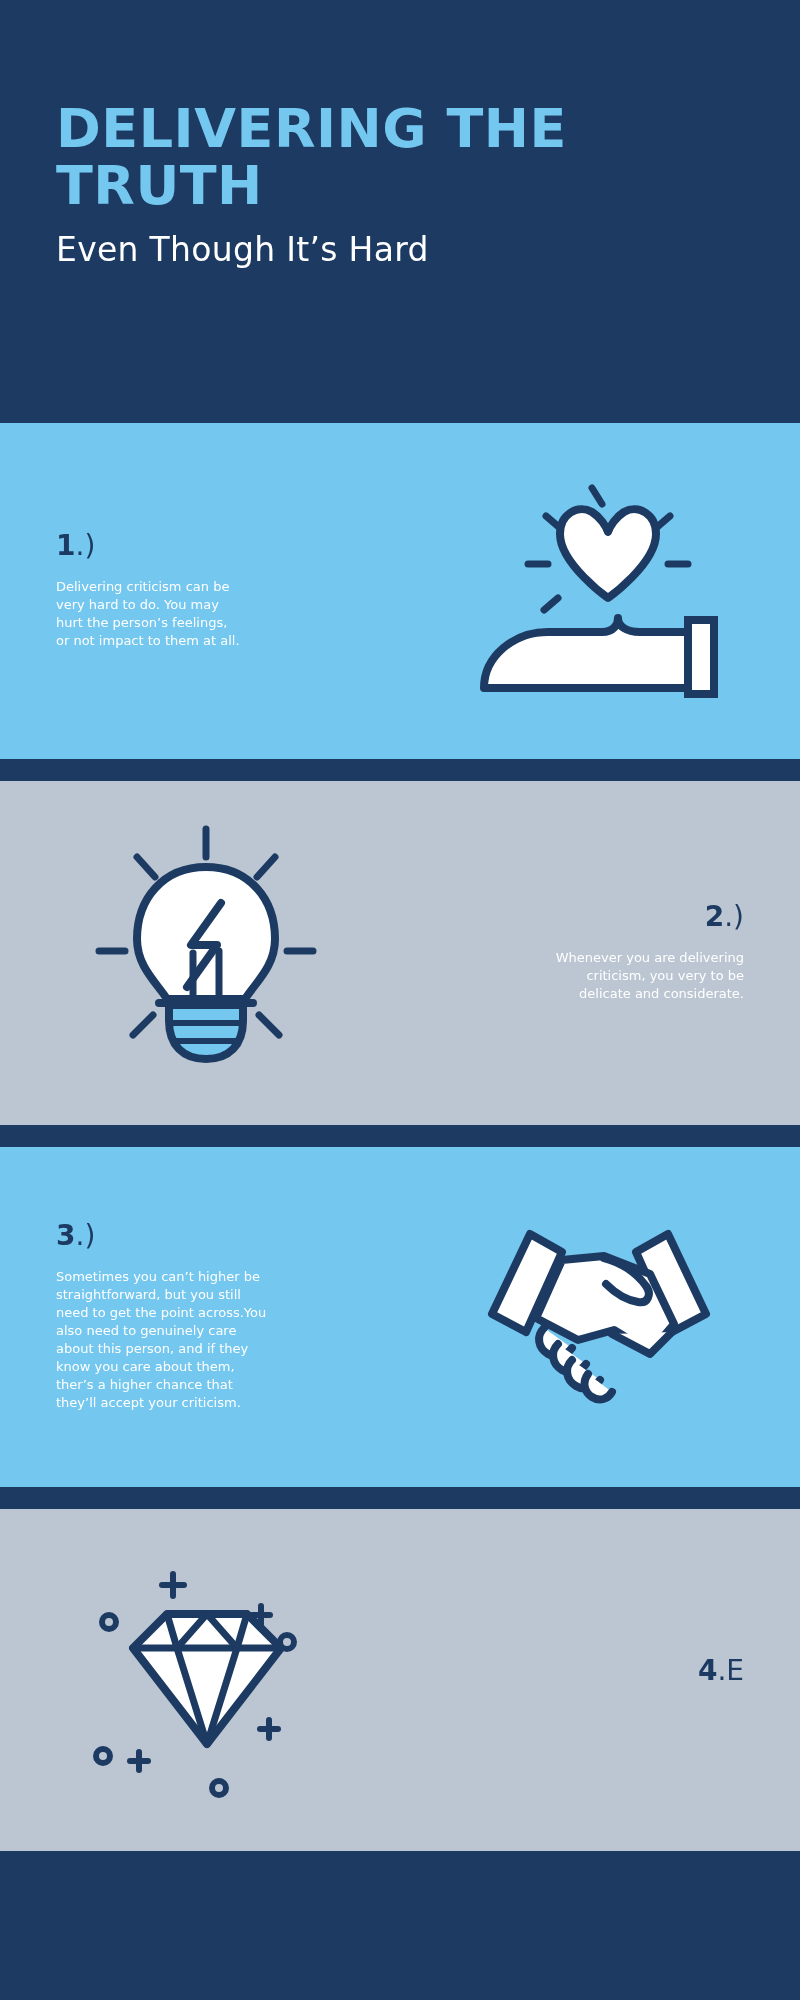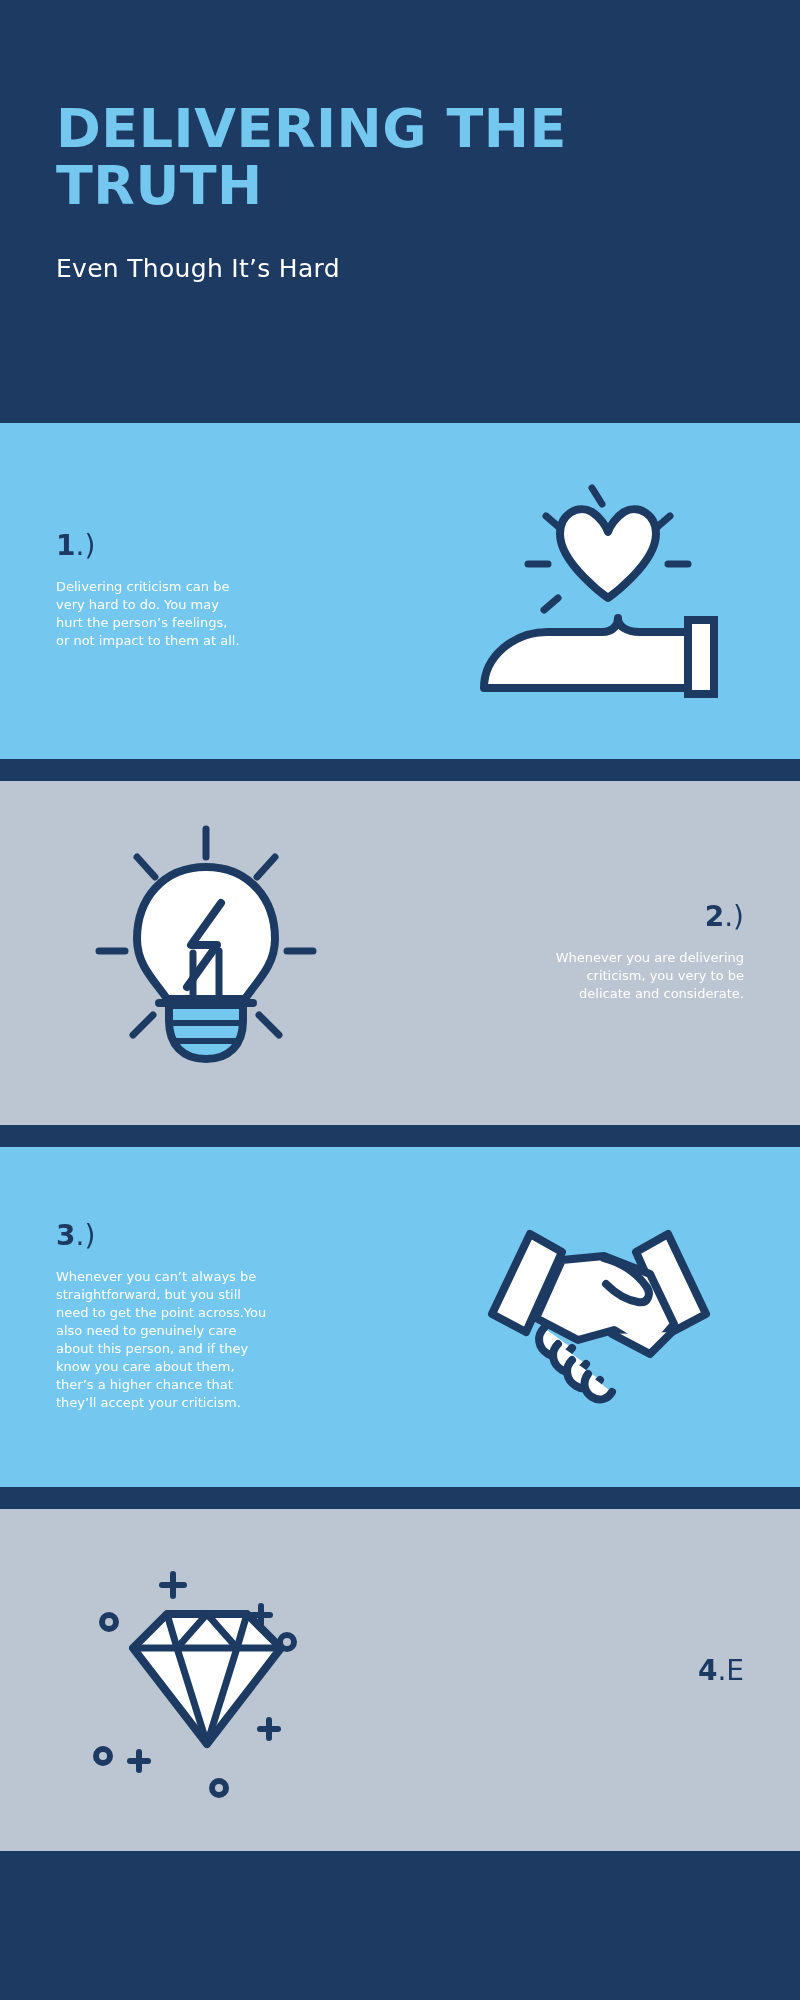--- a/index.html
+++ b/index.html
@@ -26,23 +26,23 @@
     color:#74c7ef;
     font-size:54px;
     font-weight:bold;
     line-height:1.06;
     letter-spacing:0.5px;
     text-transform:uppercase;
     max-width:660px;
   }
   .header .subtitle {
     color:#ffffff;
-    font-size:25px;
+    font-size:33px;
     font-weight:400;
-    margin-top:40px;
+    margin-top:16px;
     letter-spacing:0.3px;
   }
 
   
   .divider { background:#1d3b62; height:22px; flex:0 0 auto; width:100%; }
 
   
   .section {
     display:flex; align-items:center;
     flex:0 0 auto; position:relative;
@@ -158,21 +158,21 @@
 criticism, you very to be
 delicate and considerate.</div>
     </div>
   </div>
 
   <div class="divider"></div>
 
   <div class="section blue sec3 left-text">
     <div class="col-text">
       <div class="num"><span>3</span><span class="paren">.)</span></div>
-      <div class="body-text">Whenever you can’t always be
+      <div class="body-text">Sometimes you can’t higher be
 straightforward, but you still
 need to get the point across.You
 also need to genuinely care
 about this person, and if they
 know you care about them,
 ther’s a higher chance that
 they’ll accept your criticism.</div>
     </div>
     <div class="col-icon">
       <svg width="250" height="210" viewBox="0 0 250 210">

